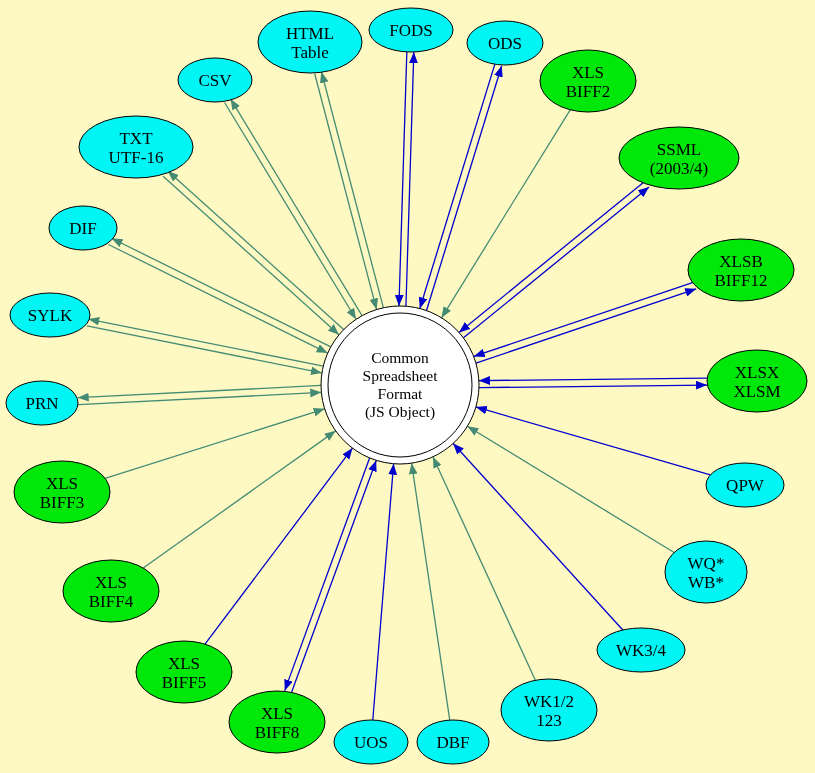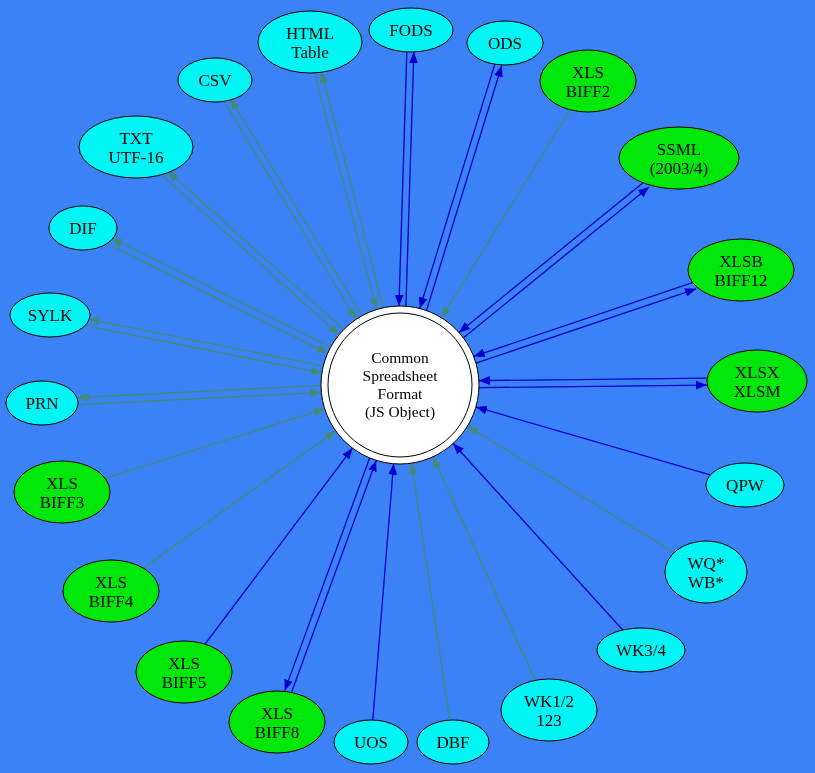--- a/index.html
+++ b/index.html
@@ -1,16 +1,16 @@
 <!DOCTYPE html>
 <html><head>
 <meta charset="utf-8">
 <style>
   html,body{margin:0;padding:0;background:#ffffff;}
-  #canvas{position:relative;width:815px;height:773px;background:#3b82f6;overflow:hidden;}
+  #canvas{position:relative;width:815px;height:773px;background:#fef9c3;overflow:hidden;}
   #graph text{font-family:"Liberation Serif","DejaVu Serif",serif;}
 </style>
 </head>
 <body>
 
 <div id="canvas">
   <svg id="graph" width="815" height="773" viewBox="0 0 815 773">
       <defs>
         <marker id="arrow-blue" viewBox="0 0 10 8" refX="10" refY="4" markerWidth="11" markerHeight="9" orient="auto" markerUnits="userSpaceOnUse">
           <path d="M0,0 L10,4 L0,8 z" fill="#0000cd"></path>

